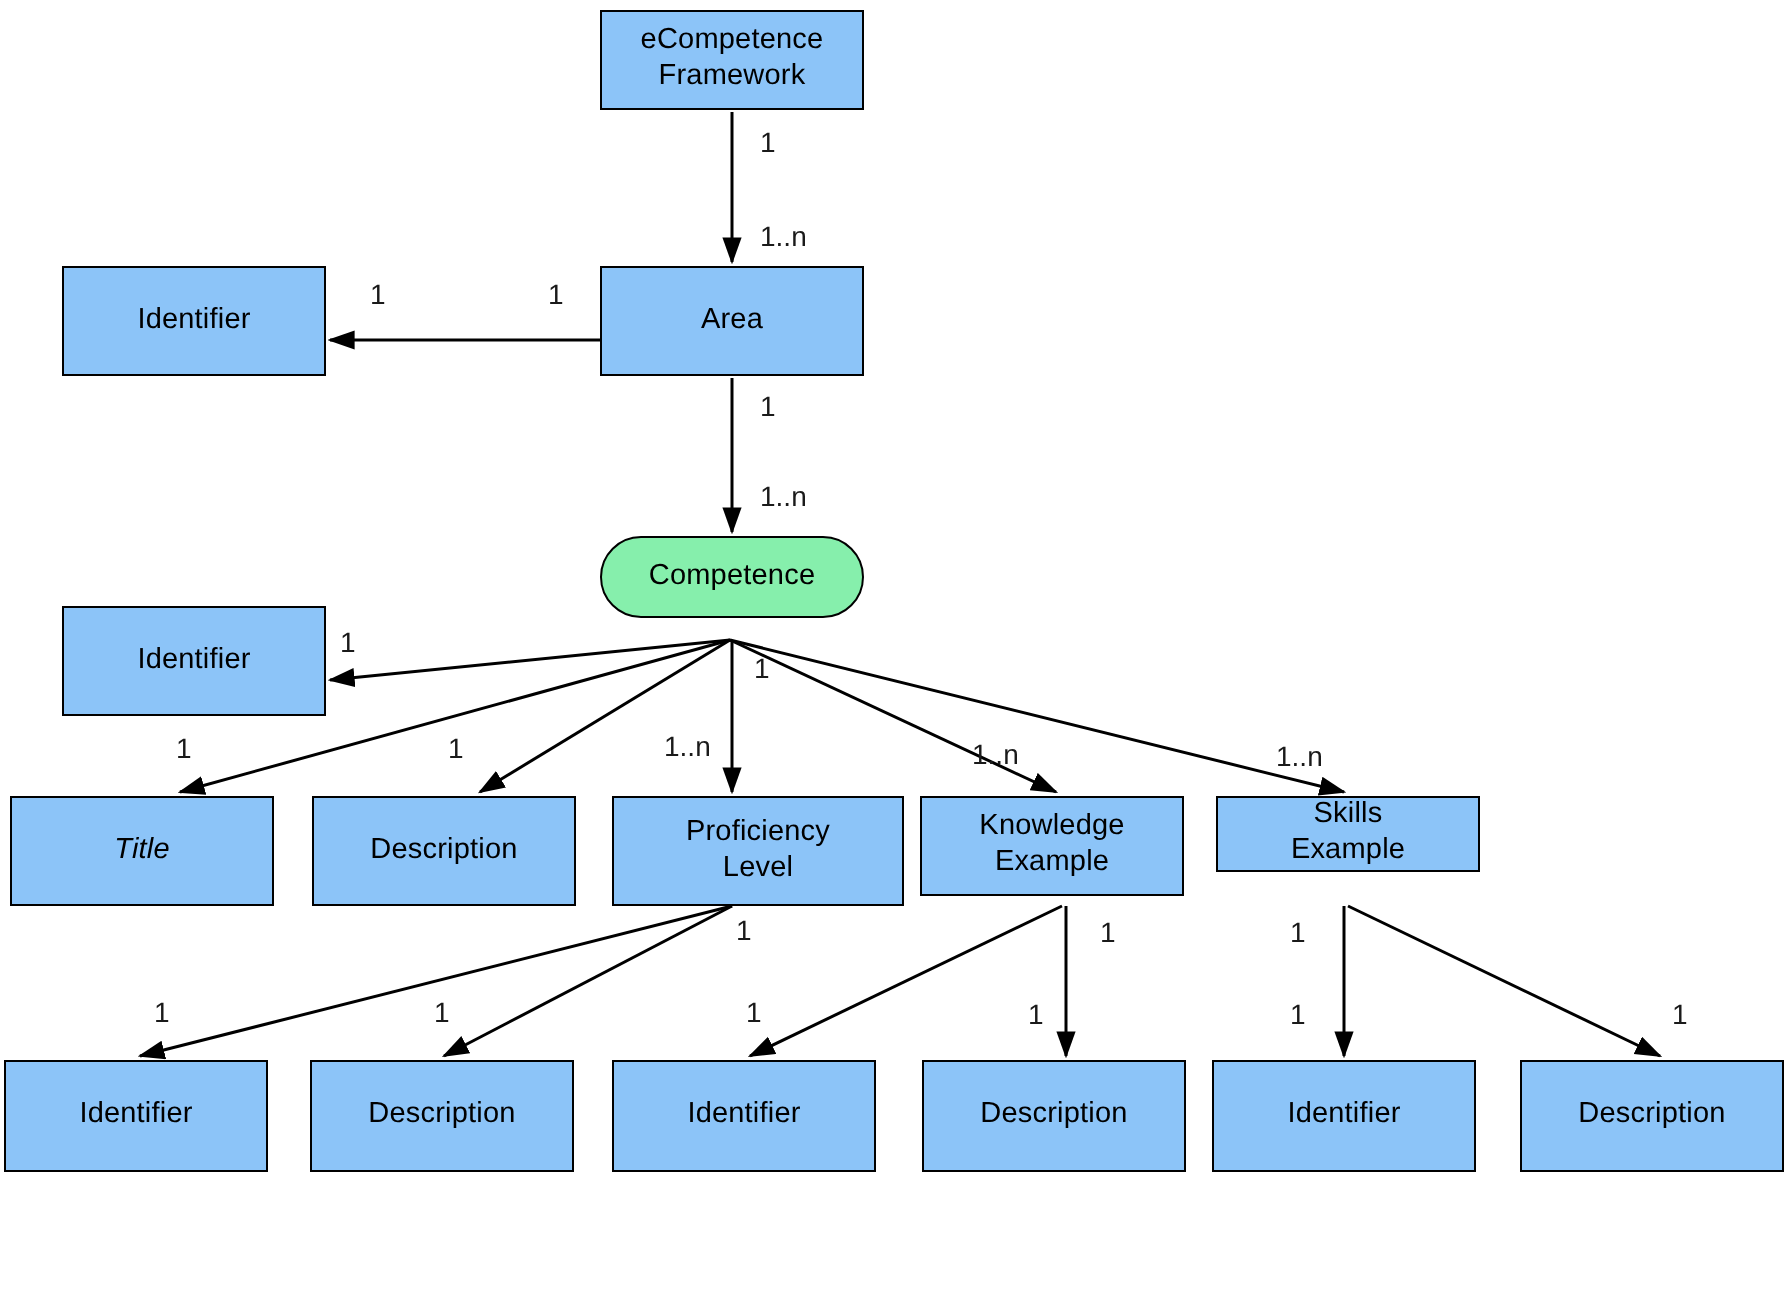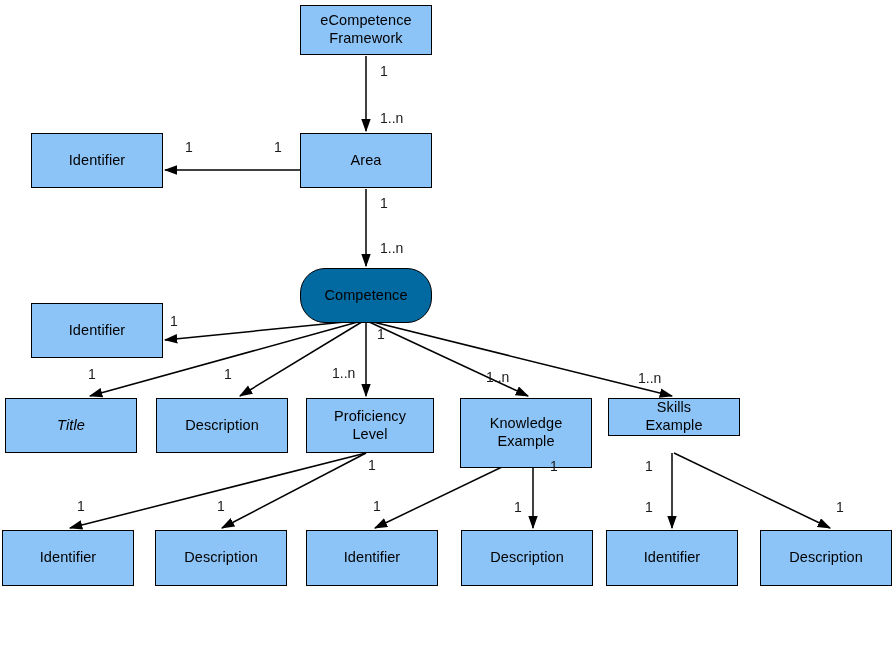--- a/index.html
+++ b/index.html
@@ -77,26 +77,26 @@
         <line x1="674" y1="453" x2="830" y2="528" stroke="#000000" stroke-width="1.5" marker-end="url(#arrowhead)"></line>
       </g>
   </svg>
 
   <div id="node-layer">
       <div class="node" style="left: 300px; top: 5px; width: 132px; height: 50px; background: rgb(140, 196, 248); border-color: rgb(0, 0, 0);"><span>eCompetence
 Framework</span></div>
       <div class="node" style="left: 31px; top: 133px; width: 132px; height: 55px; background: rgb(140, 196, 248); border-color: rgb(0, 0, 0);"><span>Identifier</span></div>
       <div class="node" style="left: 300px; top: 133px; width: 132px; height: 55px; background: rgb(140, 196, 248); border-color: rgb(0, 0, 0);"><span>Area</span></div>
       <div class="node" style="left: 31px; top: 303px; width: 132px; height: 55px; background: rgb(140, 196, 248); border-color: rgb(0, 0, 0);"><span>Identifier</span></div>
-      <div class="node" style="left: 300px; top: 268px; width: 132px; height: 55px; background: #0369a1; border-color: rgb(0, 0, 0); border-radius: 25px;"><span>Competence</span></div>
+      <div class="node" style="left: 300px; top: 268px; width: 132px; height: 41px; background: #86efac; border-color: rgb(0, 0, 0); border-radius: 25px;"><span>Competence</span></div>
       <div class="node" style="left: 5px; top: 398px; width: 132px; height: 55px; background: rgb(140, 196, 248); border-color: rgb(0, 0, 0); font-style: italic;"><span>Title</span></div>
       <div class="node" style="left: 156px; top: 398px; width: 132px; height: 55px; background: rgb(140, 196, 248); border-color: rgb(0, 0, 0);"><span>Description</span></div>
-      <div class="node" style="left: 306px; top: 398px; width: 128px; height: 55px; background: rgb(140, 196, 248); border-color: rgb(0, 0, 0);"><span>Proficiency
+      <div class="node" style="left: 306px; top: 398px; width: 146px; height: 55px; background: rgb(140, 196, 248); border-color: rgb(0, 0, 0);"><span>Proficiency
 Level</span></div>
-      <div class="node" style="left: 460px; top: 398px; width: 132px; height: 70px; background: rgb(140, 196, 248); border-color: rgb(0, 0, 0);"><span>Knowledge
+      <div class="node" style="left: 460px; top: 398px; width: 132px; height: 50px; background: rgb(140, 196, 248); border-color: rgb(0, 0, 0);"><span>Knowledge
 Example</span></div>
       <div class="node" style="left: 608px; top: 398px; width: 132px; height: 38px; background: rgb(140, 196, 248); border-color: rgb(0, 0, 0);"><span>Skills
 Example</span></div>
       <div class="node" style="left: 2px; top: 530px; width: 132px; height: 56px; background: rgb(140, 196, 248); border-color: rgb(0, 0, 0);"><span>Identifier</span></div>
       <div class="node" style="left: 155px; top: 530px; width: 132px; height: 56px; background: rgb(140, 196, 248); border-color: rgb(0, 0, 0);"><span>Description</span></div>
       <div class="node" style="left: 306px; top: 530px; width: 132px; height: 56px; background: rgb(140, 196, 248); border-color: rgb(0, 0, 0);"><span>Identifier</span></div>
       <div class="node" style="left: 461px; top: 530px; width: 132px; height: 56px; background: rgb(140, 196, 248); border-color: rgb(0, 0, 0);"><span>Description</span></div>
       <div class="node" style="left: 606px; top: 530px; width: 132px; height: 56px; background: rgb(140, 196, 248); border-color: rgb(0, 0, 0);"><span>Identifier</span></div>
       <div class="node" style="left: 760px; top: 530px; width: 132px; height: 56px; background: rgb(140, 196, 248); border-color: rgb(0, 0, 0);"><span>Description</span></div>
     </div>

